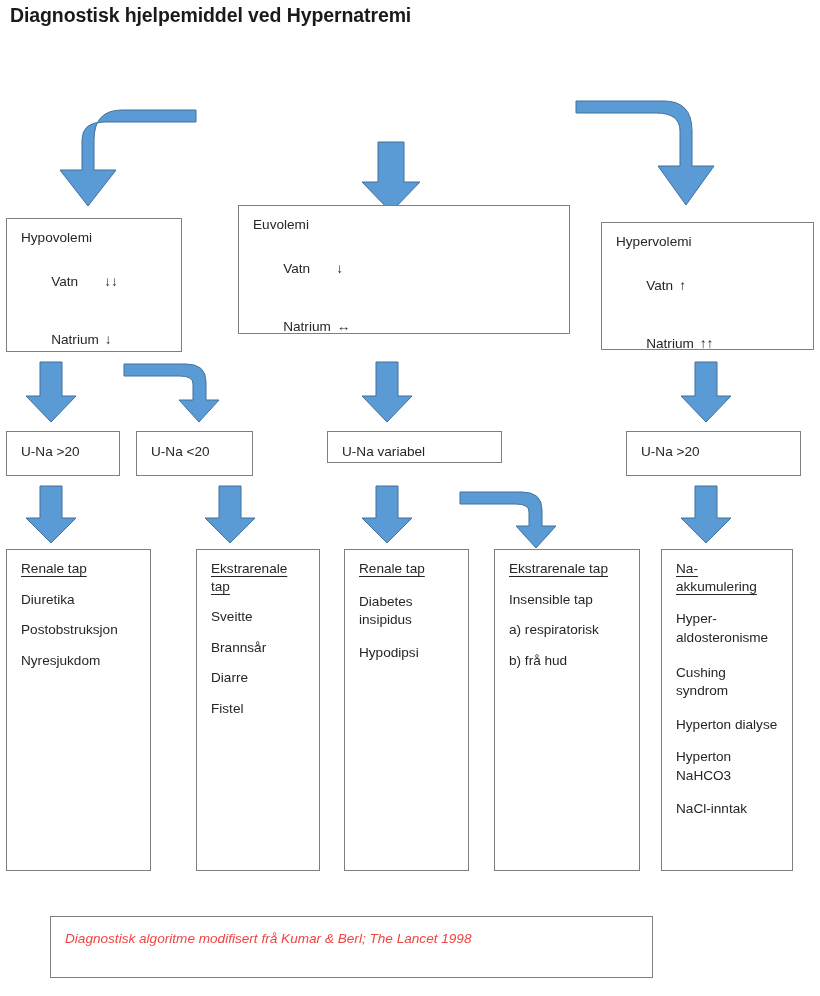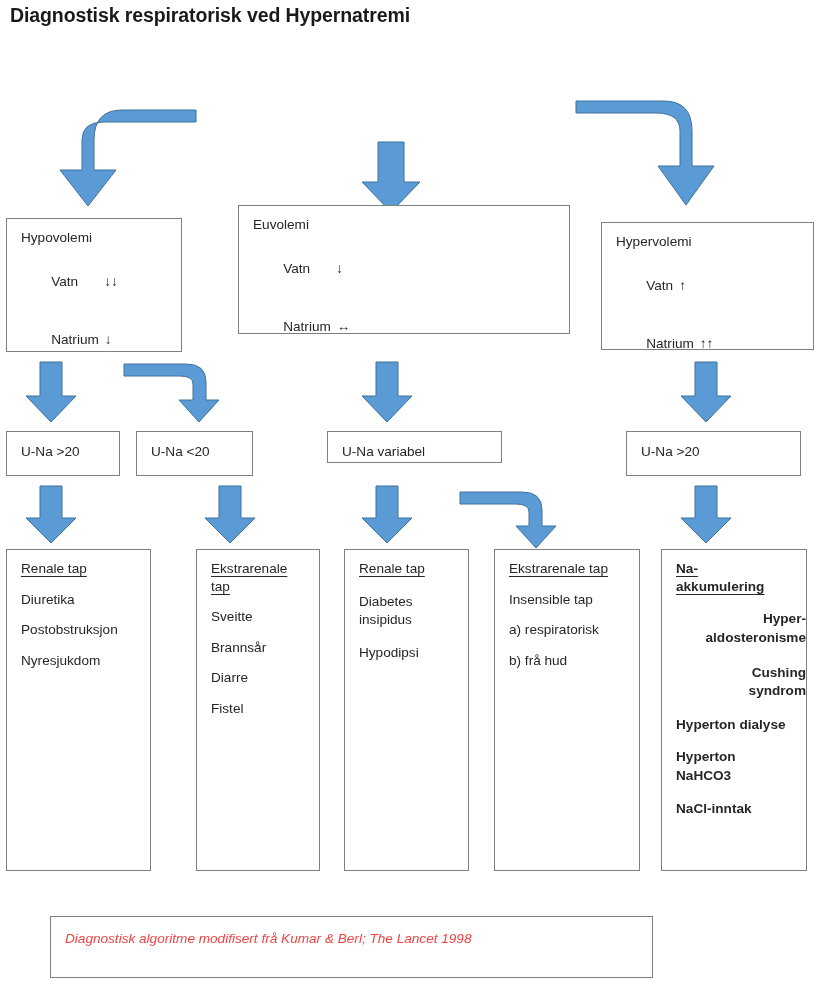--- a/index.html
+++ b/index.html
@@ -71,21 +71,21 @@
     padding: 14px 0 0 14px;
     color: #ef4444;
     white-space: nowrap;
   }
 </style>
 </head>
 <body>
 
 <div id="canvas">
 
-  <div id="page-title">Diagnostisk respiratorisk ved Hypernatremi</div>
+  <div id="page-title">Diagnostisk hjelpemiddel ved Hypernatremi</div>
 
   <svg class="arrow-layer" viewBox="0 0 820 996" xmlns="http://www.w3.org/2000/svg">
     <defs>
       <linearGradient id="arrowFill" x1="0" y1="0" x2="0" y2="1">
         <stop offset="0%" stop-color="#6BA4D8"></stop>
         <stop offset="100%" stop-color="#5490C8"></stop>
       </linearGradient>
     </defs>
 
     <g>
@@ -229,27 +229,27 @@
 
   <div class="box" style="left:494px; top:549px; width:146px; height:322px;">
     <div class="lines">
       <div class="line u">Ekstrarenale tap</div>
       <div class="line">Insensible tap</div>
       <div class="line">a) respiratorisk</div>
       <div class="line">b) frå hud</div>
     </div>
   </div>
 
-  <div class="box" style="left:661px; top:549px; width:146px; height:322px;font-weight:bold;">
+  <div class="box" style="left:661px; top:549px; width:132px; height:322px;">
     <div class="lines">
       <div class="line u tight">Na-</div>
       <div class="line u">akkumulering</div>
-      <div class="line" style="line-height:1.35;text-align:right;">Hyper-
+      <div class="line" style="line-height:1.35;">Hyper-
 aldosteronisme</div>
-      <div class="line" style="line-height:1.35;text-align:right;">Cushing
+      <div class="line" style="line-height:1.35;">Cushing
 syndrom</div>
       <div class="line">Hyperton dialyse</div>
       <div class="line" style="line-height:1.35;">Hyperton
 NaHCO3</div>
       <div class="line">NaCl-inntak</div>
     </div>
   </div>
 
   <div class="caption-box" style="left:50px; top:916px; width:603px; height:62px;">
     <div class="caption-text">Diagnostisk algoritme modifisert frå Kumar &amp; Berl; The Lancet 1998</div>

